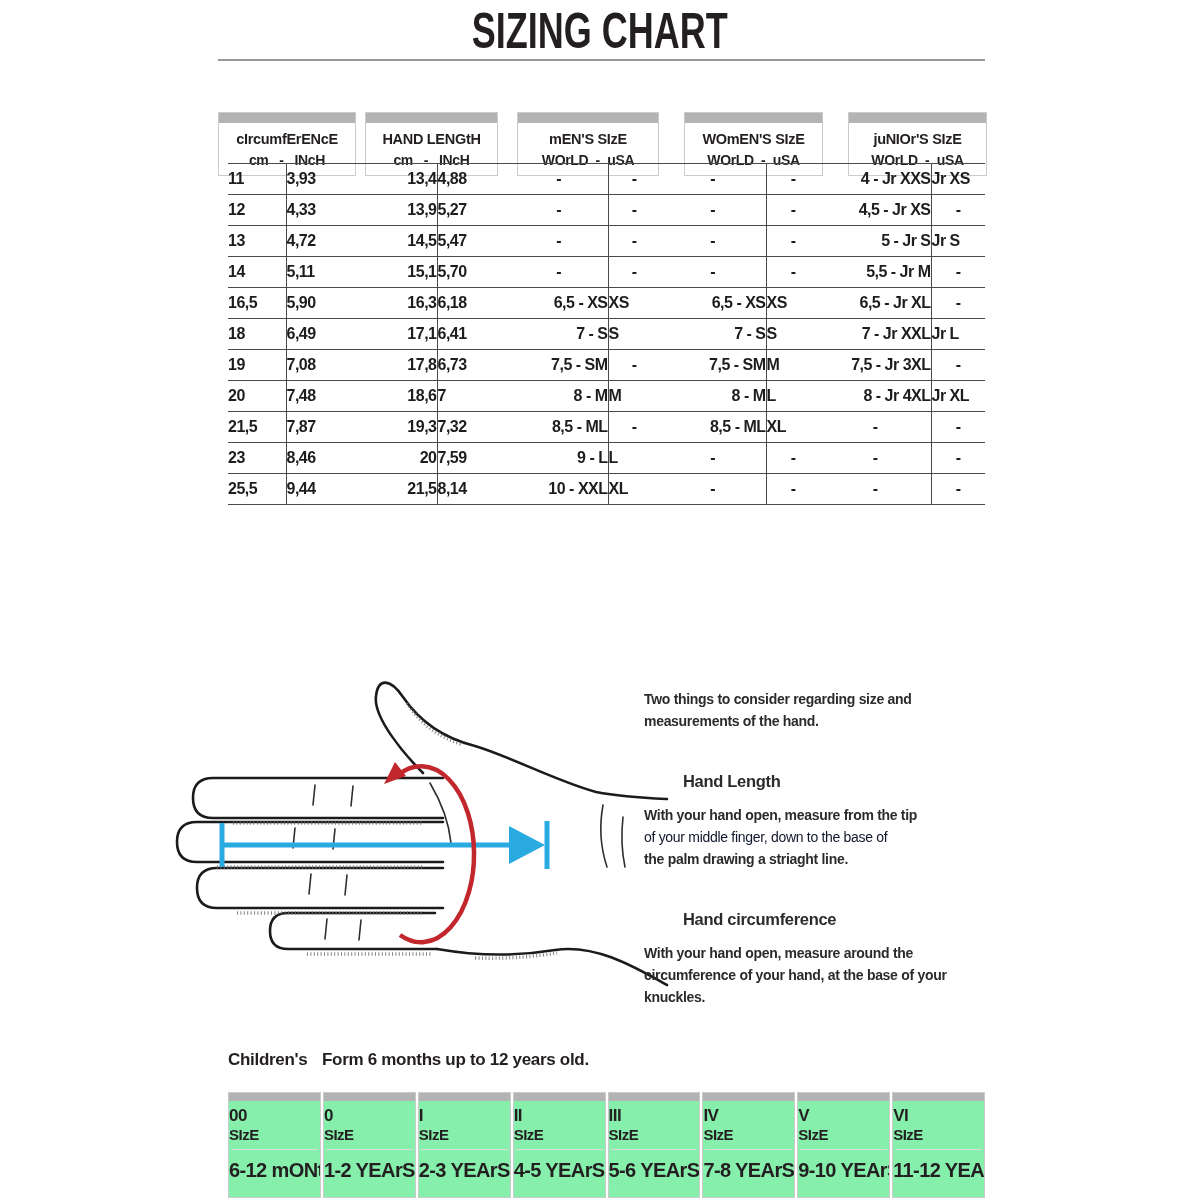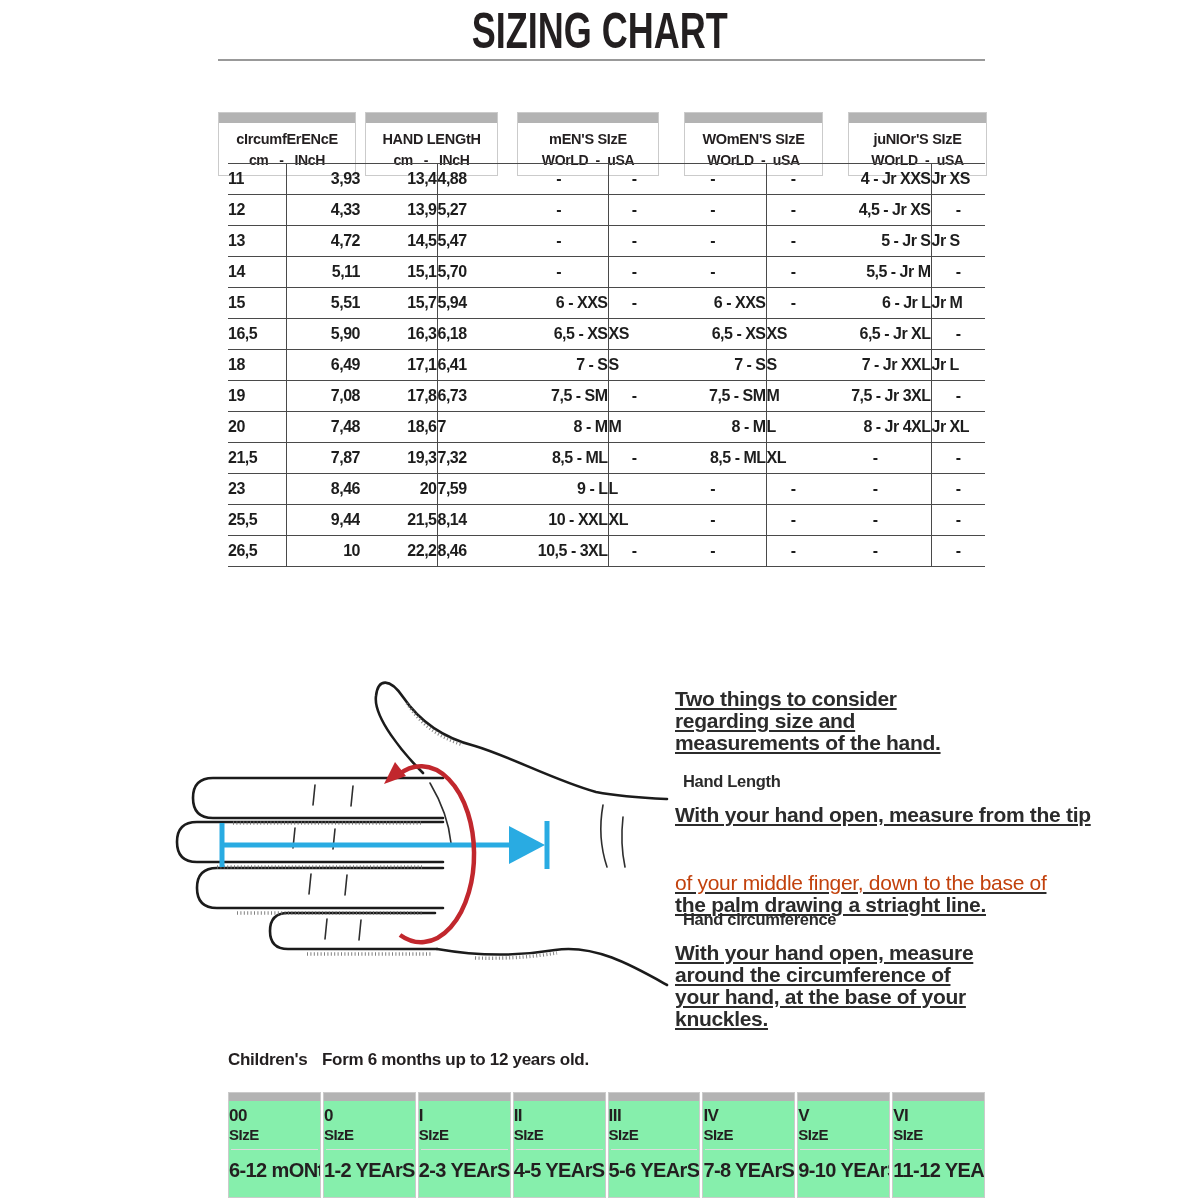--- a/index.html
+++ b/index.html
@@ -26,46 +26,46 @@
   table.sizes{
     position:absolute;left:228px;top:163px;width:757px;border-collapse:collapse;
     table-layout:fixed;border-top:1px solid var(--grid,#4a4a4a);
   }
   table.sizes td{
     height:31px;font-size:16px;font-weight:700;letter-spacing:-.5px;color:#1d1d1d;
     vertical-align:middle;border-bottom:1px solid var(--grid,#4a4a4a);
     white-space:nowrap;overflow:hidden;padding:0;box-sizing:border-box;
   }
   td.c0{padding-right:14px;border-right:1px solid var(--grid,#4a4a4a);}
-  td.c1{text-align:right;padding-left:12px;}
+  td.c1{text-align:left;padding-left:12px;}
   td.c2{text-align:right;padding-right:8px;border-right:1px solid var(--grid,#4a4a4a);}
   td.c3{text-align:left;padding-left:8px;}
   td.c4{text-align:right;padding-right:6px;border-right:1px solid var(--grid,#4a4a4a);}
   td.c5{text-align:left;padding-left:8px;}
   td.c6{text-align:right;padding-right:16px;border-right:1px solid var(--grid,#4a4a4a);}
   td.c7{text-align:left;padding-left:8px;}
   td.c8{text-align:right;padding-right:10px;border-right:1px solid var(--grid,#4a4a4a);}
   td.c9{text-align:left;padding-left:10px;}
   td.dc{text-align:center;padding-left:0;padding-right:0;}
   
   .hand-svg{position:absolute;left:175px;top:655px;}
   .hand-line{stroke:#1b1b1b;stroke-width:2.6;fill:none;stroke-linecap:round;stroke-linejoin:round;}
   .hand-thin{stroke:#2e2e2e;stroke-width:1.6;fill:none;stroke-linecap:round;}
   .hand-hatch{stroke:#6b6b6b;stroke-width:3.4;fill:none;stroke-dasharray:1 2.4;opacity:.85;}
   .blue{stroke:var(--accentblue,#29ABE2);}
   .bluefill{fill:var(--accentblue,#29ABE2);}
   .red{stroke:var(--accentred,#C1272D);}
   .redfill{fill:var(--accentred,#C1272D);}
   
-  .note{position:absolute;left:675px;width:312px;font-size:21px;font-weight:700;
-        letter-spacing:-.3px;line-height:22px;color:#2b2b2b;text-decoration:underline;}
+  .note{position:absolute;left:644px;width:312px;font-size:14px;font-weight:700;
+        letter-spacing:-.3px;line-height:22px;color:#2b2b2b;}
   .note-heading{position:absolute;left:683px;font-size:16.5px;font-weight:700;
         letter-spacing:-.3px;color:#2b2b2b;white-space:nowrap;}
   .hl-line{white-space:nowrap;}
-  .hl-line.light{font-weight:400;color:#c2410c;margin-top:46px;}
+  .hl-line.light{font-weight:400;color:#0f172a;}
   
   .child-label{position:absolute;left:228px;top:1050px;font-size:17px;font-weight:700;letter-spacing:-.3px;}
   .child-desc{position:absolute;left:322px;top:1050px;font-size:17px;font-weight:700;letter-spacing:-.3px;}
   .child-table{position:absolute;left:228px;top:1092px;width:757px;height:106px;display:flex;gap:2px;}
   .child-cell{flex:1 1 0;background:#86efac;border:1px solid var(--boxborder,#ccc);
         box-sizing:border-box;text-align:left;overflow:hidden;}
   .child-bar{height:8px;background:var(--bargray,#b3b3b3);}
   .child-numeral{margin-top:5px;font-size:17px;font-weight:700;letter-spacing:-.5px;}
   .child-sizeword{font-size:15px;font-weight:700;letter-spacing:-.5px;}
   .child-divider{margin:6px 2px 0 2px;border-top:1px solid #dcdcdc;}
@@ -163,32 +163,20 @@
           <td class="c2">15,1</td>
           <td class="c3">5,70</td>
           <td class="c4 dc">-</td>
           <td class="c5 dc">-</td>
           <td class="c6 dc">-</td>
           <td class="c7 dc">-</td>
           <td class="c8">5,5 - Jr M</td>
           <td class="c9 dc">-</td>
         </tr>
         <tr>
-          <td class="c0">15</td>
-          <td class="c1">5,51</td>
-          <td class="c2">15,7</td>
-          <td class="c3">5,94</td>
-          <td class="c4">6 - XXS</td>
-          <td class="c5 dc">-</td>
-          <td class="c6">6 - XXS</td>
-          <td class="c7 dc">-</td>
-          <td class="c8">6 - Jr L</td>
-          <td class="c9">Jr M</td>
-        </tr>
-        <tr>
           <td class="c0">16,5</td>
           <td class="c1">5,90</td>
           <td class="c2">16,3</td>
           <td class="c3">6,18</td>
           <td class="c4">6,5 - XS</td>
           <td class="c5">XS</td>
           <td class="c6">6,5 - XS</td>
           <td class="c7">XS</td>
           <td class="c8">6,5 - Jr XL</td>
           <td class="c9 dc">-</td>
@@ -253,32 +241,20 @@
           <td class="c8 dc">-</td>
           <td class="c9 dc">-</td>
         </tr>
         <tr>
           <td class="c0">25,5</td>
           <td class="c1">9,44</td>
           <td class="c2">21,5</td>
           <td class="c3">8,14</td>
           <td class="c4">10 - XXL</td>
           <td class="c5">XL</td>
-          <td class="c6 dc">-</td>
-          <td class="c7 dc">-</td>
-          <td class="c8 dc">-</td>
-          <td class="c9 dc">-</td>
-        </tr>
-        <tr>
-          <td class="c0">26,5</td>
-          <td class="c1">10</td>
-          <td class="c2">22,2</td>
-          <td class="c3">8,46</td>
-          <td class="c4">10,5 - 3XL</td>
-          <td class="c5 dc">-</td>
           <td class="c6 dc">-</td>
           <td class="c7 dc">-</td>
           <td class="c8 dc">-</td>
           <td class="c9 dc">-</td>
         </tr>
       </tbody>
   </table>
 
   <svg class="hand-svg" width="500" height="355" viewBox="0 0 500 355">
 

